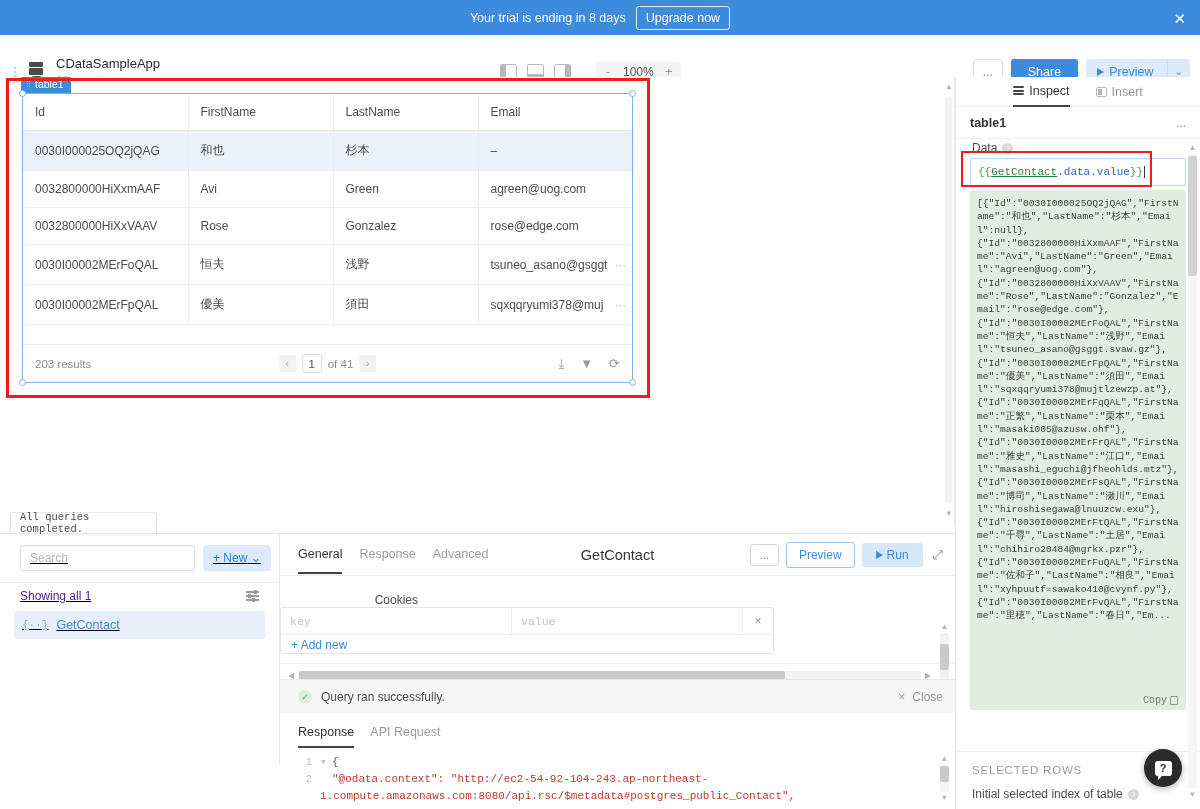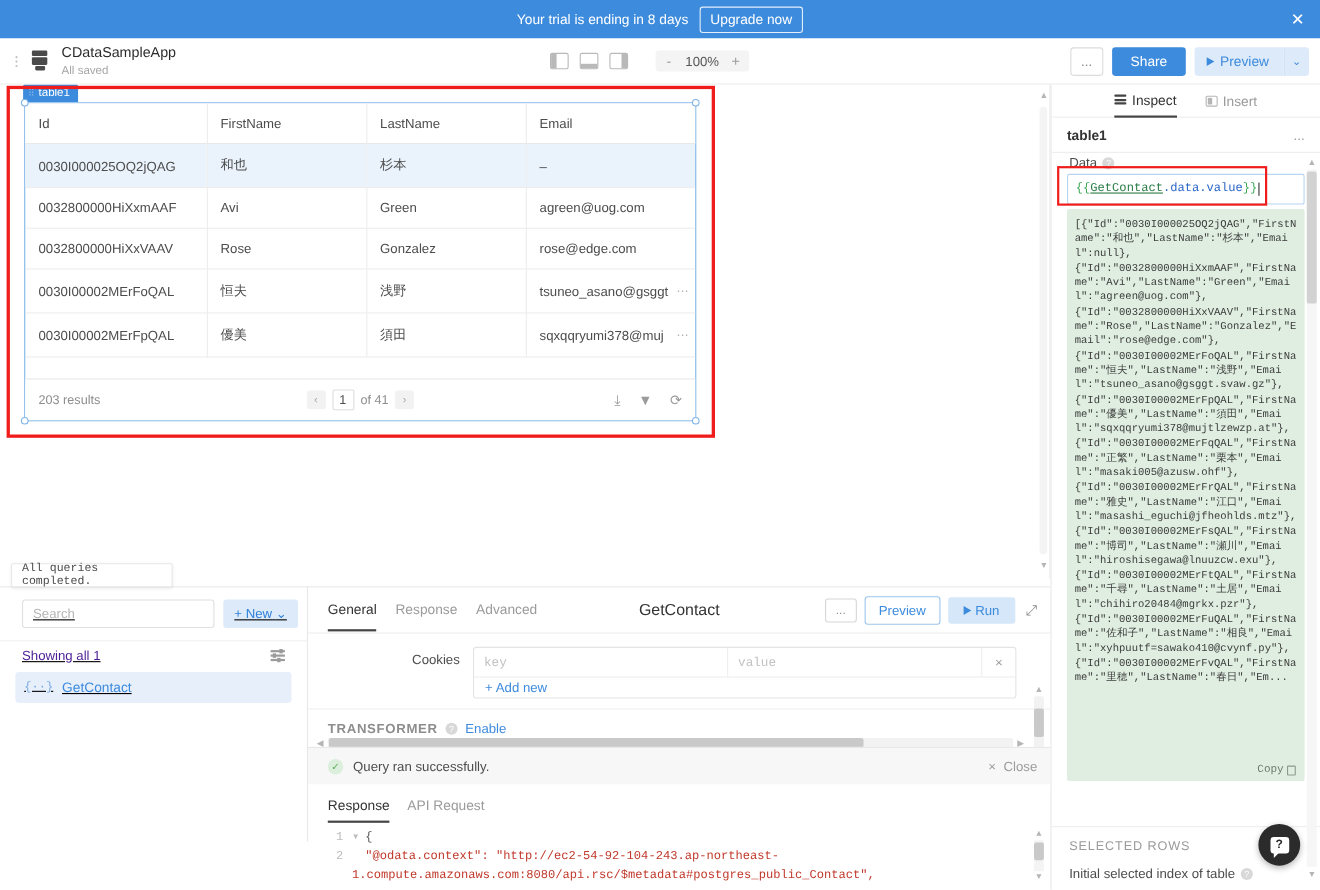--- a/index.html
+++ b/index.html
@@ -23,21 +23,21 @@
     cursor: pointer;
   }
   .banner-close {
     position: absolute; right: 14px; top: 50%; transform: translateY(-50%);
     font-size: 15px; cursor: pointer; color:#fff; line-height:1;
   }
 
   
   .topbar {
     height: 42px; background: #fff; border-bottom: 1px solid #e8e8e8;
-    display: flex; align-items: center; position: relative;
+    display: flex; align-items: center; position: relative; margin-top: 16px;
   }
   .app-ident { display:flex; align-items:center; padding-left: 14px; gap: 10px; }
   .grip { display:flex; flex-direction:column; gap:2px; }
   .grip i { width:2px; height:2px; background:#c0c0c0; border-radius:50%; display:block;}
   .app-logo { position: relative; width: 20px; height: 22px; }
   .app-logo .b1 { position:absolute; left:3px; top:1px; width:14px;height:5px;background:#4a4a4a;border-radius:1px;}
   .app-logo .b2 { position:absolute; left:3px; top:7px; width:14px;height:7px;background:#4a4a4a;border-radius:1px;}
   .app-logo .b3 { position:absolute; left:6px; top:15px; width:9px;height:4px;background:#4a4a4a;border-radius:1px;}
   .app-meta { line-height: 1.15; }
   .app-title { font-size: 13px; color: #2b2b2b; }
@@ -181,21 +181,21 @@
     border:1px solid #d6d6d6; background:#fff; border-radius:3px; color:#8d8d8d;
     padding: 4px 9px; font-size:11px; cursor:pointer;
   }
   .btn-preview2 { border:1px solid #9cc5ec; background:#fff; color:#3d8bdd; border-radius:3px;
                   padding: 5px 12px; font-size:12px; cursor:pointer;}
   .btn-run { background:#d6e7fa; color:#3d8bdd; border:none; border-radius:3px;
              padding: 5px 14px; font-size:12px; cursor:pointer; display:flex; align-items:center; gap:4px;}
   .expand-ic { color:#8d8d8d; font-size:13px; cursor:pointer; padding-left:3px;}
 
   .qe-body { position:relative; height: 105px; }
-  .form-row { display:flex; align-items:flex-start; padding: 12px 0 0 0; }
+  .form-row { display:flex; align-items:flex-start; padding: 12px 0 0 0; flex-direction: column; }
   .form-label { width: 150px; text-align:right; padding-right: 12px; font-size:12px; color:#4c4c4c; padding-top:5px;}
   .kv-box { width: 494px; border:1px solid #e4e4e4; border-radius:3px; }
   .kv-row { display:flex; align-items:center; height:27px; border-bottom:1px solid #eee;}
   .kv-in { flex:1; height:100%; border:none; outline:none; font-size:11.5px; color:#555;
            padding: 0 9px; font-family:"Liberation Mono", monospace; background:transparent;}
   .kv-in::placeholder { color:#c2c2c2; }
   .kv-sep { width:1px; height:100%; background:#eee; }
   .kv-x { width:30px; text-align:center; color:#9b9b9b; font-size:12px; cursor:pointer;}
   .kv-add { padding: 7px 10px; font-size:12px; color:#3d8bdd; cursor:pointer; }
   .transformer-row { display:flex; align-items:center; gap:7px; padding: 10px 0 0 18px; border-top:1px solid #f0f0f0; margin-top:9px;}

